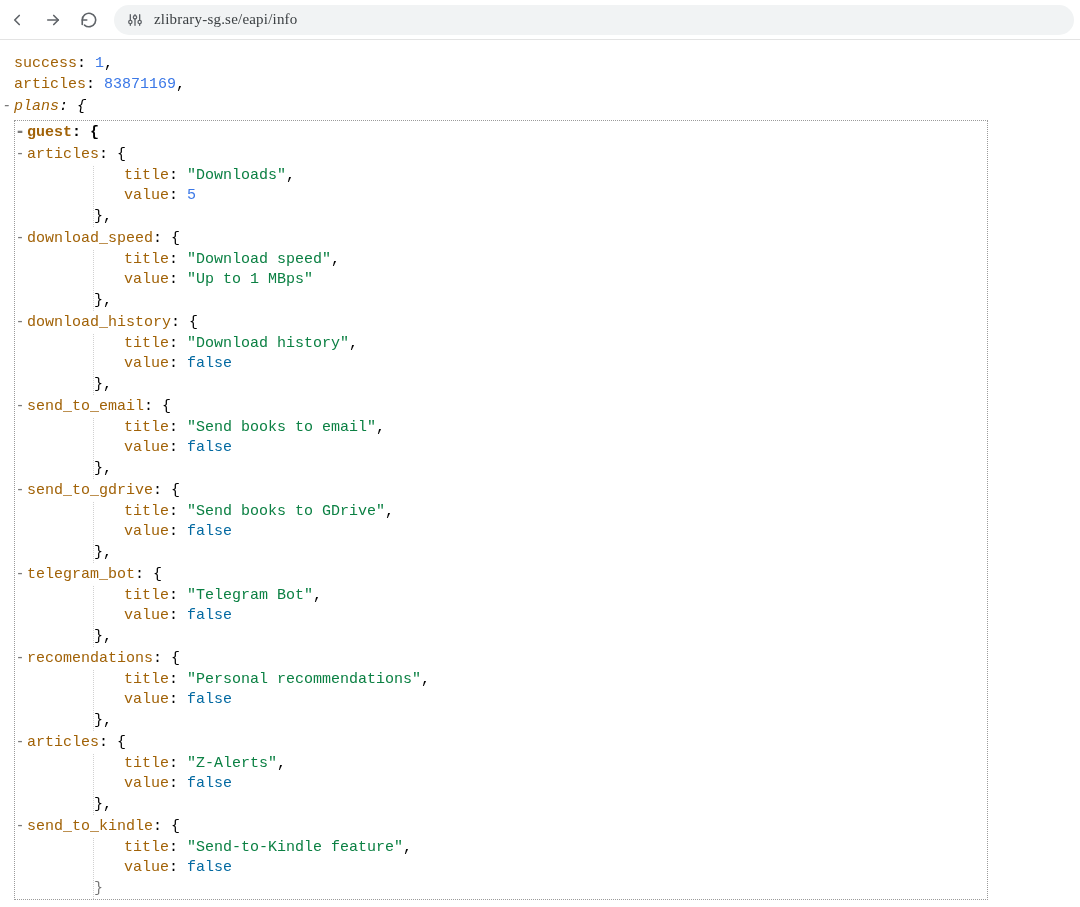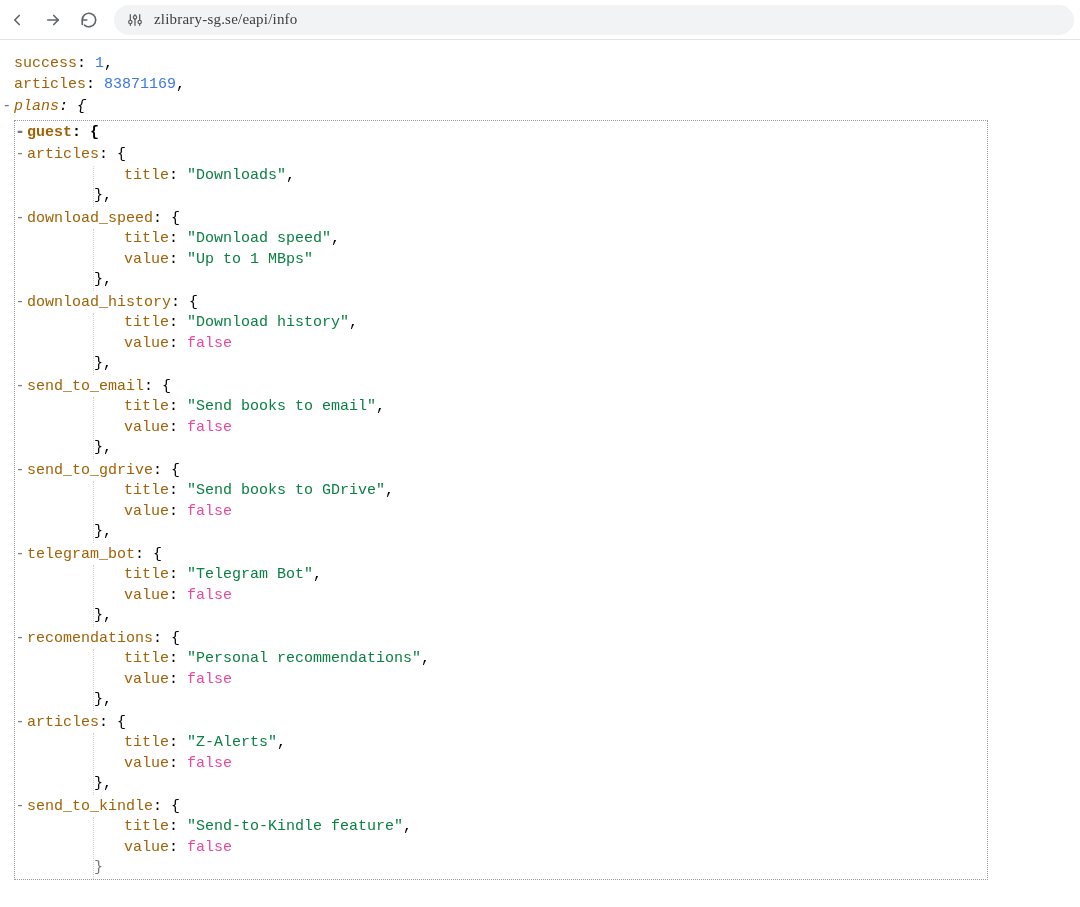--- a/index.html
+++ b/index.html
@@ -56,21 +56,21 @@
     font-family: Consolas, "Courier New", monospace;
     font-size: 15px;
     line-height: 20.5px;
     white-space: nowrap;
     color: #000;
   }
   .line { display:block; }
   .key  { color: #a16207; }
   .str  { color: #0b8043; }   
   .num  { color: #3b78e7; }   
-  .bool { color: #ec4899; }   
+  .bool { color: #0369a1; }   
   .punc { color: #000; }
 
   .collapser {
     display: inline-block;
     width: 10px;
     text-align: center;
     color: #7a7a7a;
     margin-right: 2px;
     font-family: Consolas, monospace;
   }
@@ -152,20 +152,21 @@
 
   <div class="plans-box">
     <span class="line l1">
       <span class="collapser">-</span><span class="key">guest</span><span class="punc">: {</span>
     </span>
 
     <div id="guest-entries">
         <span class="line l2"><span class="collapser">-</span><span class="key">articles</span><span class="punc">: {</span></span>
         <div class="guide-block">
           <span class="line l3"><span class="key">title</span><span class="punc">: </span><span class="str">"Downloads"</span><span class="punc">,</span></span>
+          <span class="line l3"><span class="key">value</span><span class="punc">: </span><span class="num">5</span></span>
           <span class="line close"><span class="punc">},</span></span>
         </div>
         <span class="line l2"><span class="collapser">-</span><span class="key">download_speed</span><span class="punc">: {</span></span>
         <div class="guide-block">
           <span class="line l3"><span class="key">title</span><span class="punc">: </span><span class="str">"Download speed"</span><span class="punc">,</span></span>
           <span class="line l3"><span class="key">value</span><span class="punc">: </span><span class="str">"Up to 1 MBps"</span></span>
           <span class="line close"><span class="punc">},</span></span>
         </div>
         <span class="line l2"><span class="collapser">-</span><span class="key">download_history</span><span class="punc">: {</span></span>
         <div class="guide-block">

